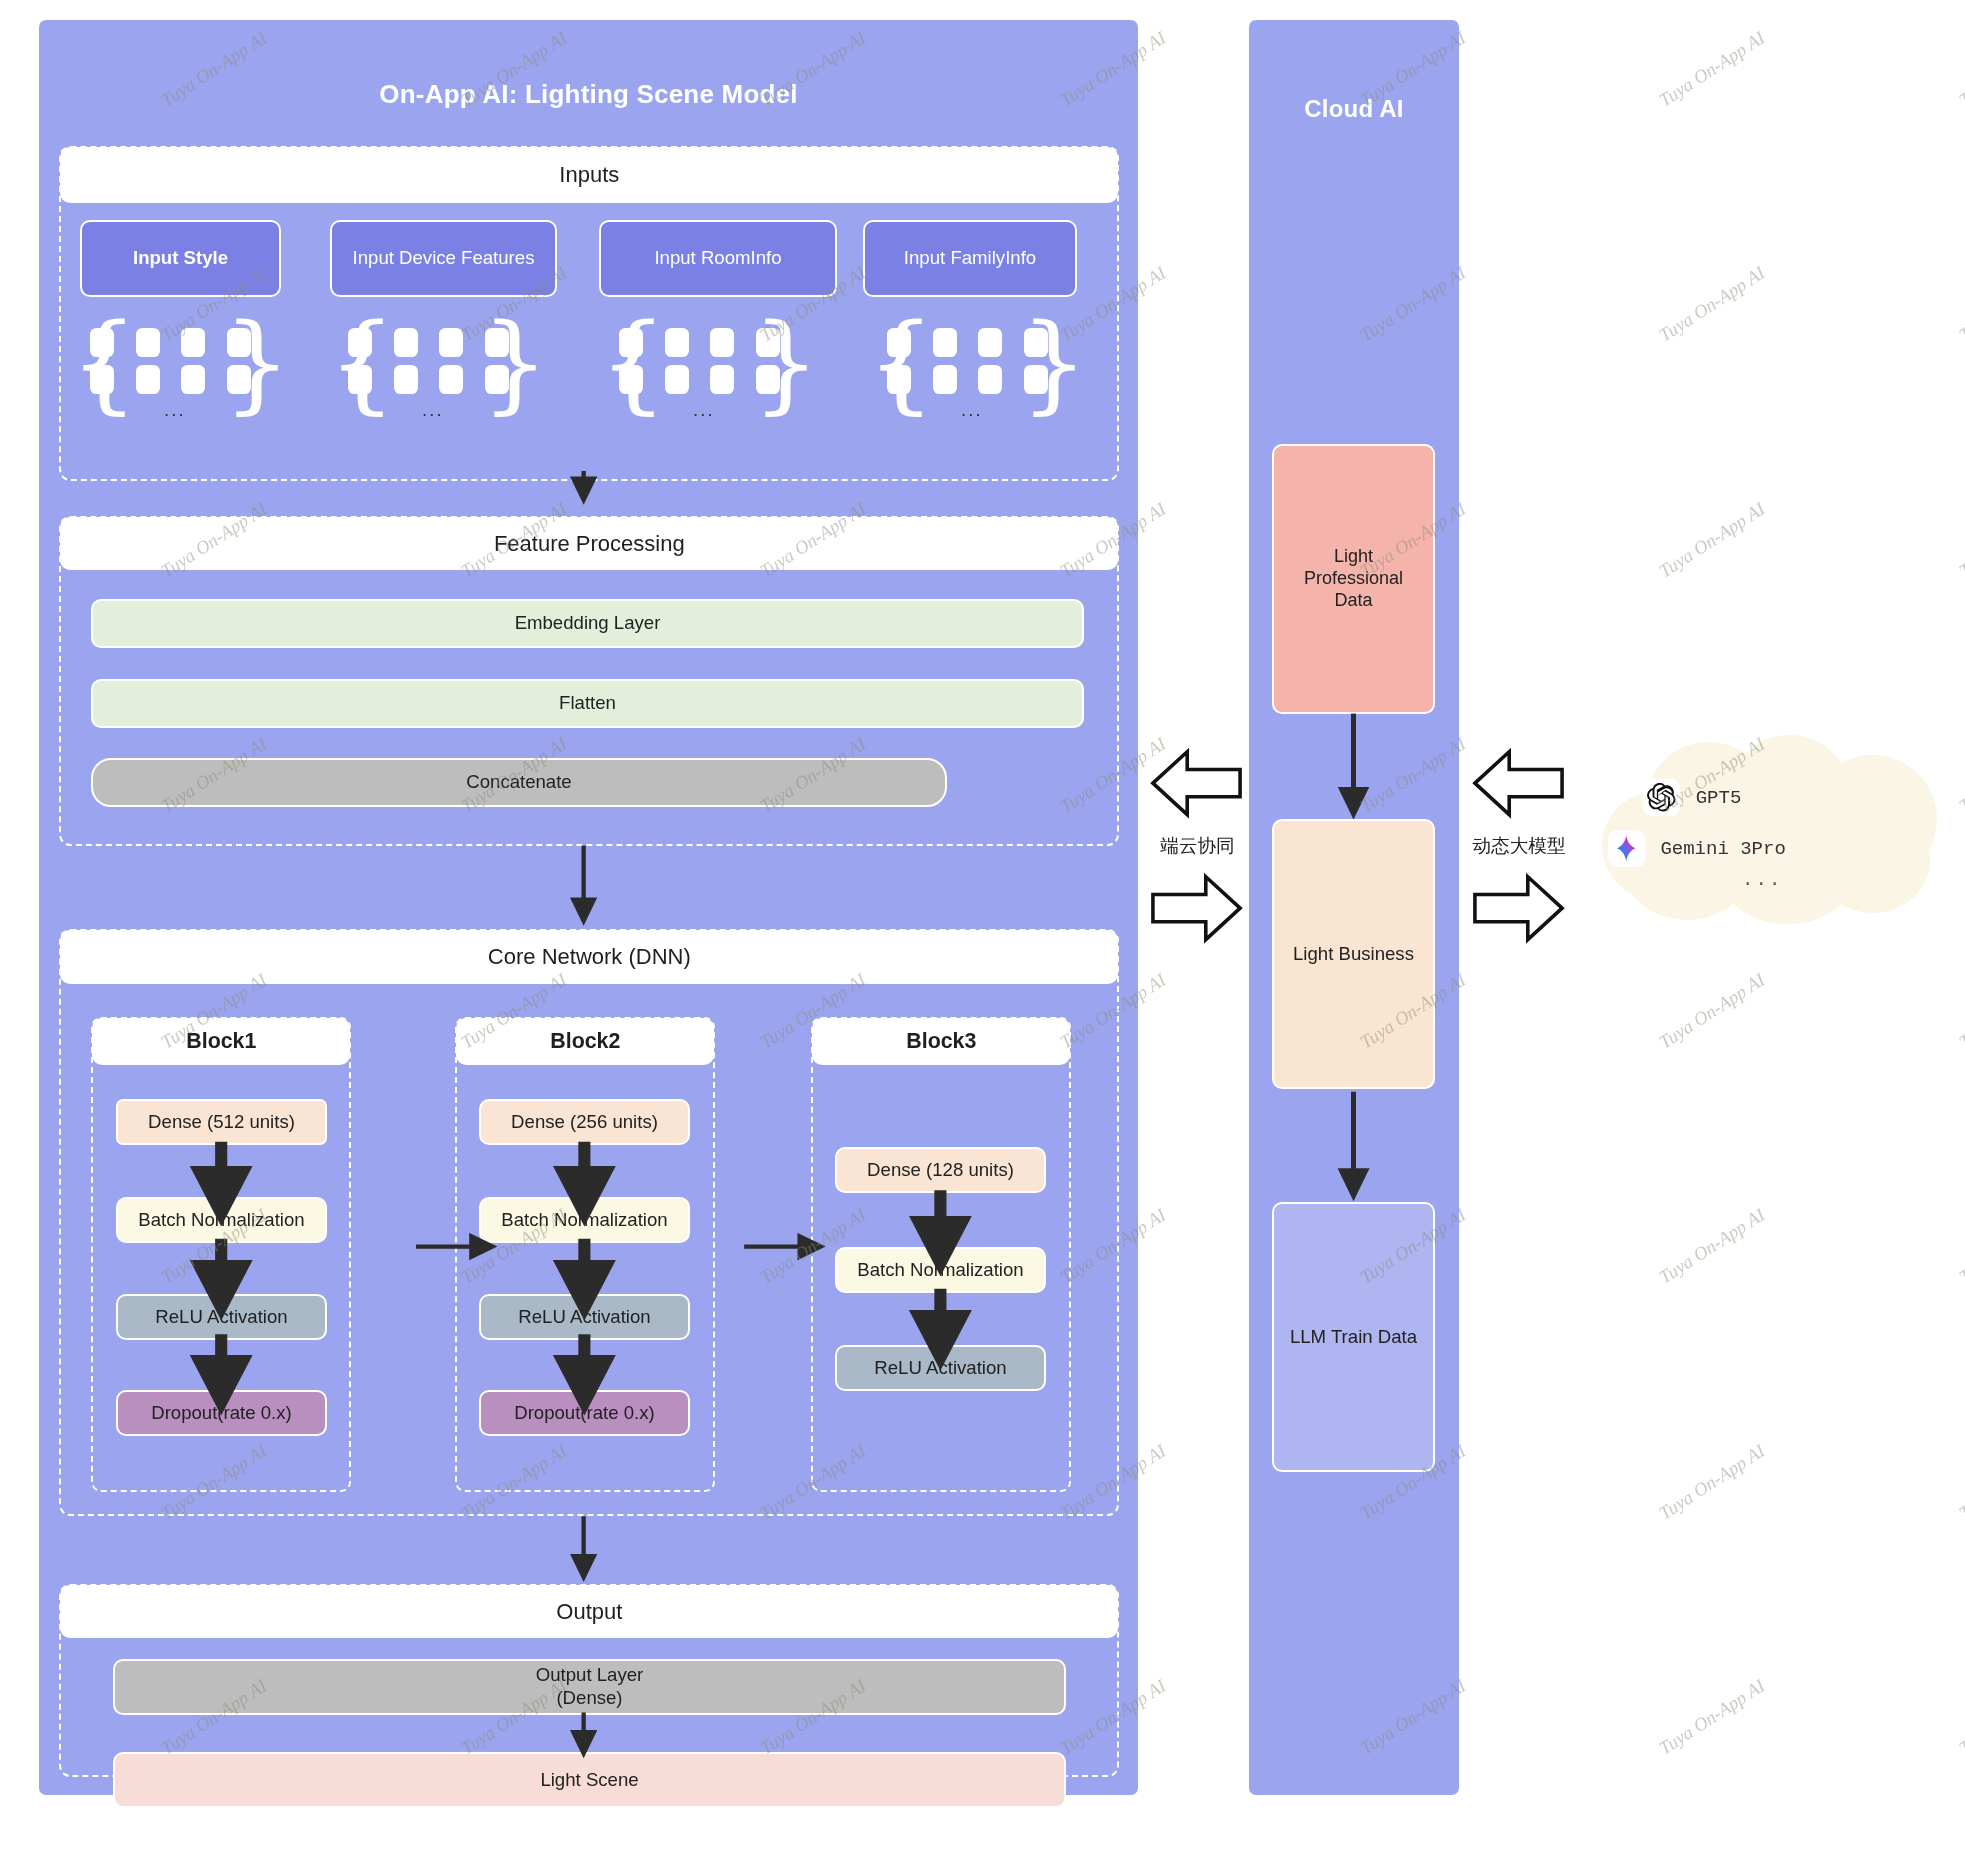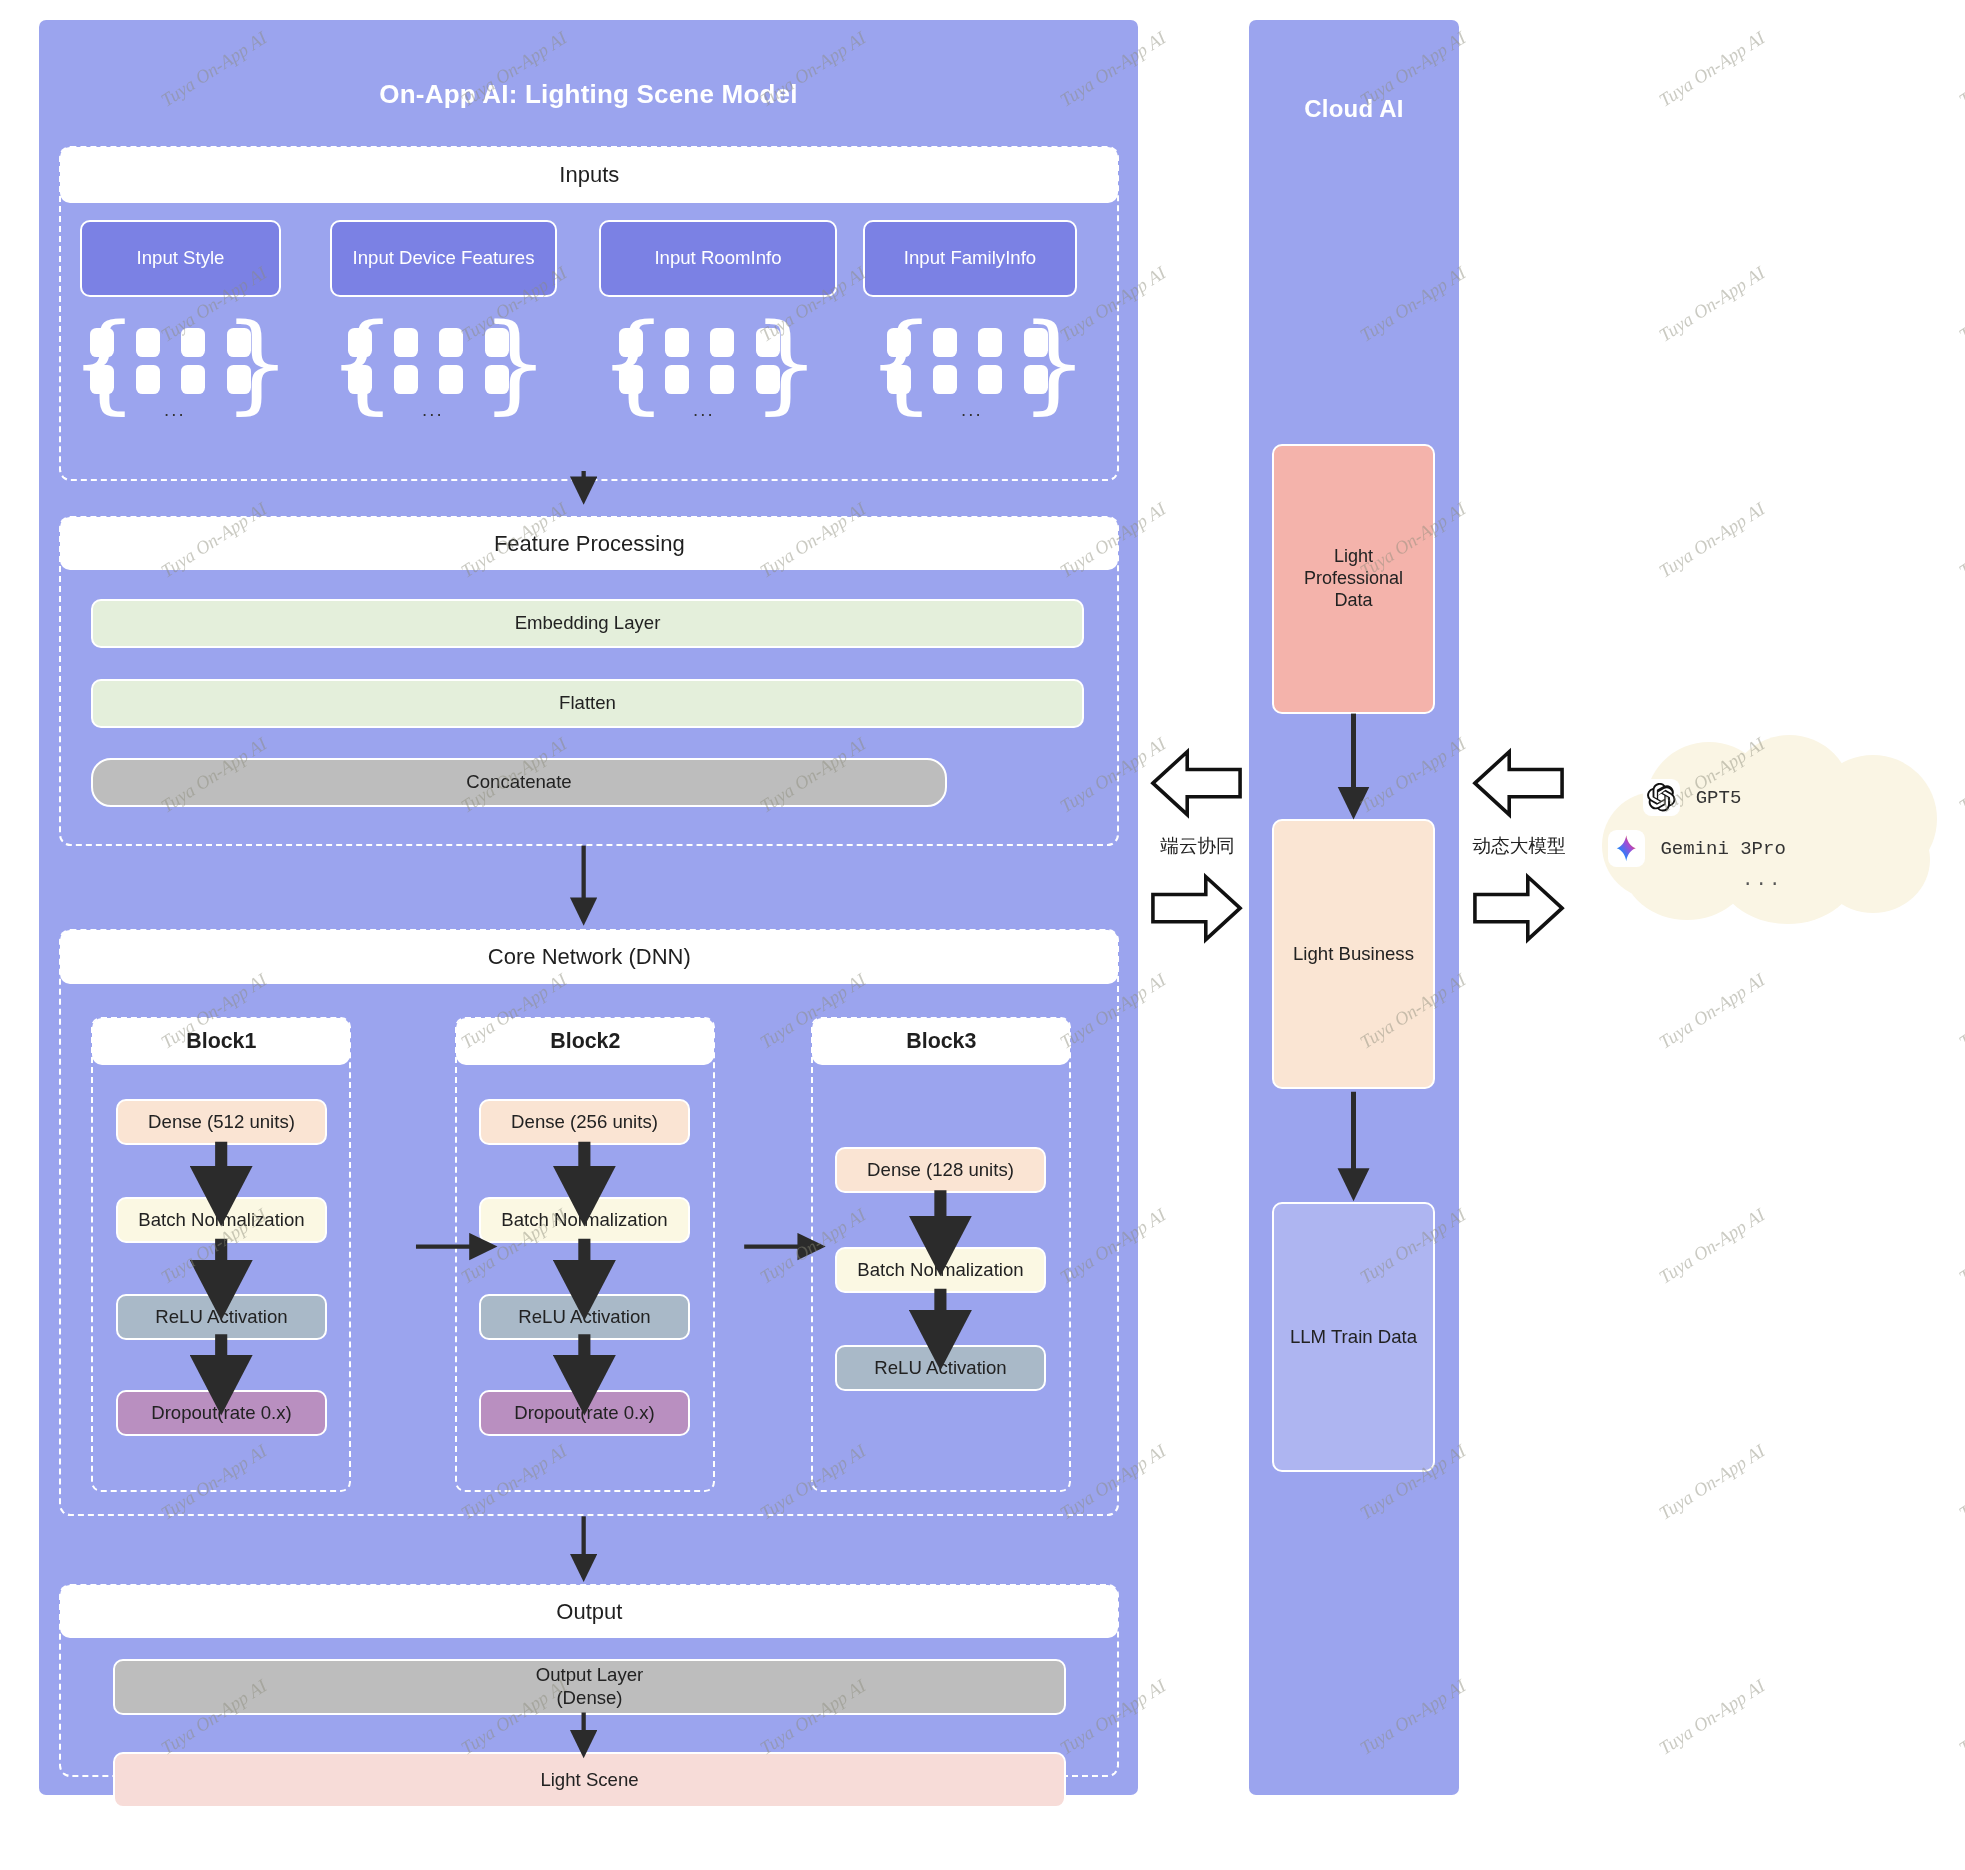--- a/index.html
+++ b/index.html
@@ -115,21 +115,21 @@
 <div class="panel" id="panel-onapp">
   <div class="panel-title" style="top:59px;">On-App AI:  Lighting Scene Model</div>
 </div>
 
 <div class="section" style="left:59px;top:146px;width:1060px;height:335px;">
   <div class="section-head" style="width:1058px;height:56px;">
     <span>Inputs</span>
   </div>
 </div>
 
-<div class="node input-chip" style="left:80px;top:220px;width:201px;height:77px;">
+<div class="node input-chip" style="left:80px;top:220px;width:201px;height:77px;font-weight:bold;">
   <span>Input Style</span>
 </div>
 <div class="node input-chip" style="left:330px;top:220px;width:227px;height:77px;">
   <span>Input Device Features</span>
 </div>
 <div class="node input-chip" style="left:599px;top:220px;width:238px;height:77px;">
   <span>Input RoomInfo</span>
 </div>
 <div class="node input-chip" style="left:863px;top:220px;width:214px;height:77px;">
   <span>Input FamilyInfo</span>
@@ -207,21 +207,21 @@
   <div class="section-head" style="width:1058px;height:54px;">
     <span>Core Network (DNN)</span>
   </div>
 </div>
 
 <div class="block" style="left:91px;top:1017px;width:260px;height:475px;">
   <div class="block-head" style="width:258px;height:47px;">
     <span>Block1</span>
   </div>
 </div>
-<div class="node n-dense" style="left:116px;top:1099px;width:211px;height:46px;">
+<div class="node n-dense" style="left:116px;top:1099px;width:211px;height:46px;border-radius:7px;">
   <span>Dense (512 units)</span>
   </div>
 <div class="node n-bn" style="left:116px;top:1197px;width:211px;height:46px;">
   <span>Batch Normalization</span>
   </div>
 <div class="node n-relu" style="left:116px;top:1294px;width:211px;height:46px;">
   <span>ReLU Activation</span>
   </div>
 <div class="node n-drop" style="left:116px;top:1390px;width:211px;height:46px;">
   <span>Dropout(rate 0.x)</span>

